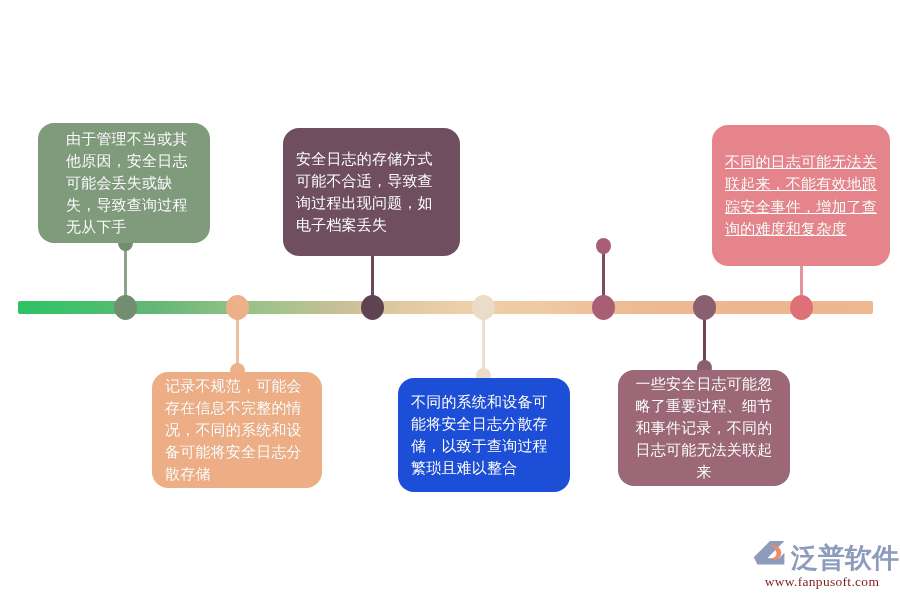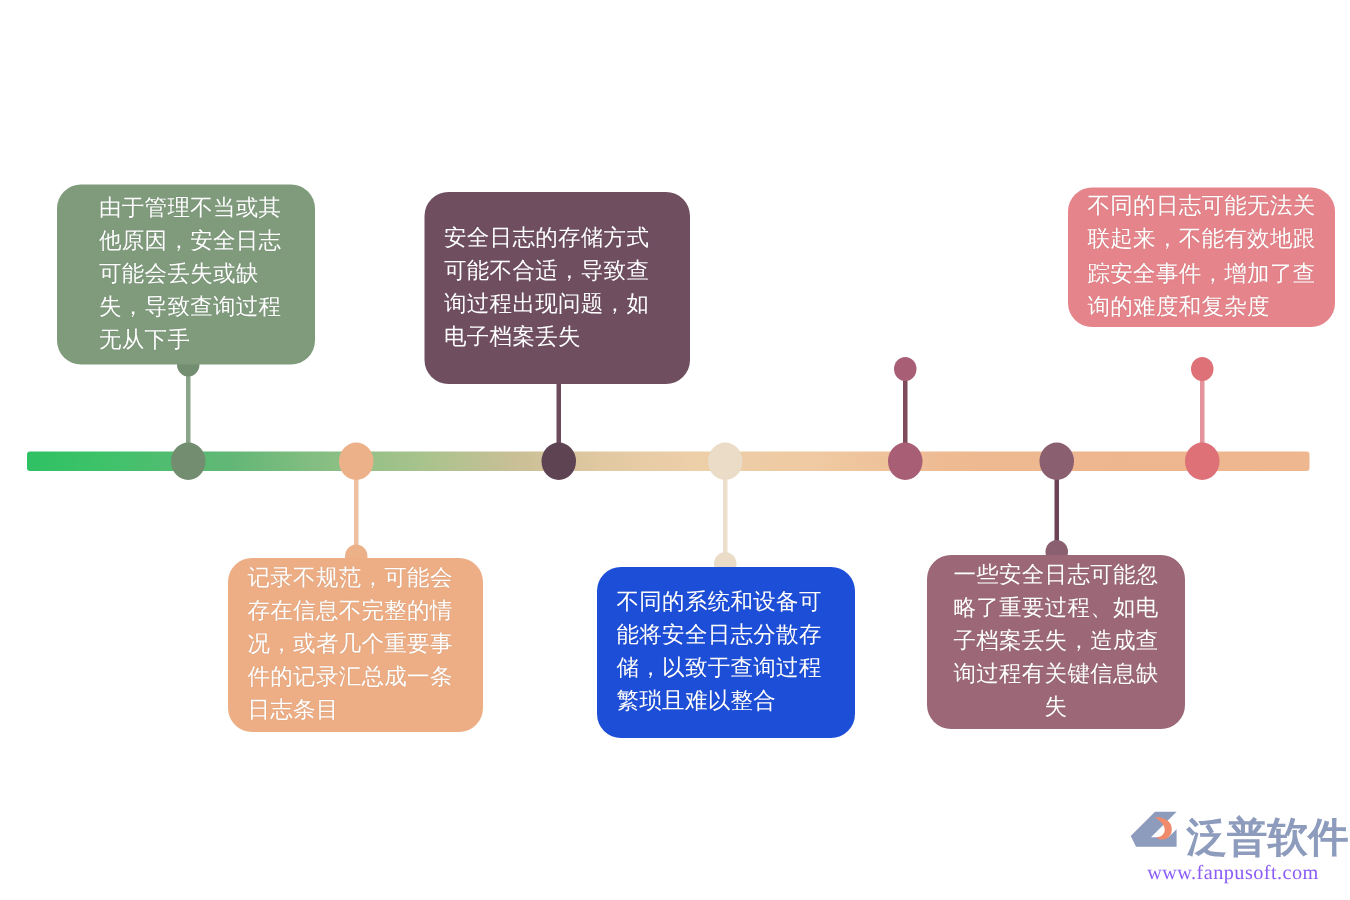--- a/index.html
+++ b/index.html
@@ -113,21 +113,21 @@
     font-size: 27px;
     font-weight: bold;
     color: #8d9bbd;
     letter-spacing: 0px;
     line-height: 1;
     white-space: nowrap;
   }
   .logo-url {
     margin-top: 2px;
     font-size: 13.5px;
-    color: #8b5cf6;
+    color: #7f1d1d;
     font-family: "Liberation Serif", "DejaVu Serif", serif;
     letter-spacing: 0.3px;
     text-align: center;
     white-space: nowrap;
   }
 </style>
 </head>
 <body>
 
 <div id="stage">
@@ -142,21 +142,21 @@
   <div class="card" style="left:38px; top:123px; width:172px; height:120px; background:#7f9b7c;padding-left:28px;">
     <span class="txt">由于管理不当或其他原因，安全日志可能会丢失或缺失，导致查询过程无从下手</span>
   </div>
 
   <div class="conn" style="left:236px; top:308px; height:62px;">
     <div class="stem" style="background:#eec0a0;"></div>
   </div>
   <div class="dot-axis" style="left:226px; top:295px; background:#edb18a;"></div>
   <div class="dot-card" style="left:230px; top:363px; background:#edb18a;"></div>
   <div class="card" style="left:152px; top:372px; width:170px; height:116px; background:#edae85;">
-    <span class="txt">记录不规范，可能会存在信息不完整的情况，或者几个重要事件的记录汇总成一条日志条目</span>
+    <span class="txt">记录不规范，可能会存在信息不完整的情况，不同的系统和设备可能将安全日志分散存储</span>
   </div>
 
   <div class="conn" style="left:371px; top:245px; height:62px;">
     <div class="stem" style="background:#6b4a5c;"></div>
   </div>
   <div class="dot-card" style="left:365px; top:239px; background:#5e4353;"></div>
   <div class="dot-axis" style="left:361px; top:295px; background:#5e4353;"></div>
   <div class="card" style="left:283px; top:128px; width:177px; height:128px; background:#6f4e60;">
     <span class="txt">安全日志的存储方式可能不合适，导致查询过程出现问题，如电子档案丢失</span>
   </div>
@@ -175,29 +175,29 @@
   </div>
   <div class="dot-card" style="left:596px; top:238px; background:#a85f76;"></div>
   <div class="dot-axis" style="left:592px; top:295px; background:#a85f76;"></div>
 
   <div class="conn" style="left:703px; top:308px; height:58px;">
     <div class="stem" style="background:#6d4355;"></div>
   </div>
   <div class="dot-axis" style="left:693px; top:295px; background:#8a5f70;"></div>
   <div class="dot-card" style="left:697px; top:360px; background:#8a5f70;"></div>
   <div class="card center" style="left:618px; top:370px; width:172px; height:116px; background:#9c6877;">
-    <span class="txt">一些安全日志可能忽略了重要过程、如电子档案丢失，造成查询过程有关键信息缺失</span>
+    <span class="txt">一些安全日志可能忽略了重要过程、细节和事件记录，不同的日志可能无法关联起来</span>
   </div>
 
   <div class="conn" style="left:800px; top:243px; height:64px;">
     <div class="stem" style="background:#e2949a;"></div>
   </div>
   <div class="dot-card" style="left:794px; top:238px; background:#de7178;"></div>
   <div class="dot-axis" style="left:790px; top:295px; background:#de7178;"></div>
-  <div class="card" style="left:712px; top:125px; width:178px; height:93px; background:#e5848a;">
+  <div class="card" style="left:712px; top:125px; width:178px; height:141px; background:#e5848a;text-decoration:underline;">
     <span class="txt">不同的日志可能无法关联起来，不能有效地跟踪安全事件，增加了查询的难度和复杂度</span>
   </div>
 
   <div class="logo">
     <div class="logo-row">
       <svg class="logo-mark" viewBox="0 0 40 36">
         <path d="M2 20 L20 2 L36 2 L17 21 L30 21 L36 15 L36 28 L6 28 Z" fill="#8d9bbd"></path>
         <path d="M20 6 C30 6 34 12 32 18 C30 23 24 24 21 21 C25 21 28 18 27 14 C26 10 22 8 20 6 Z" fill="#f08a6a"></path>
       </svg>
       <span class="logo-name">泛普软件</span>

